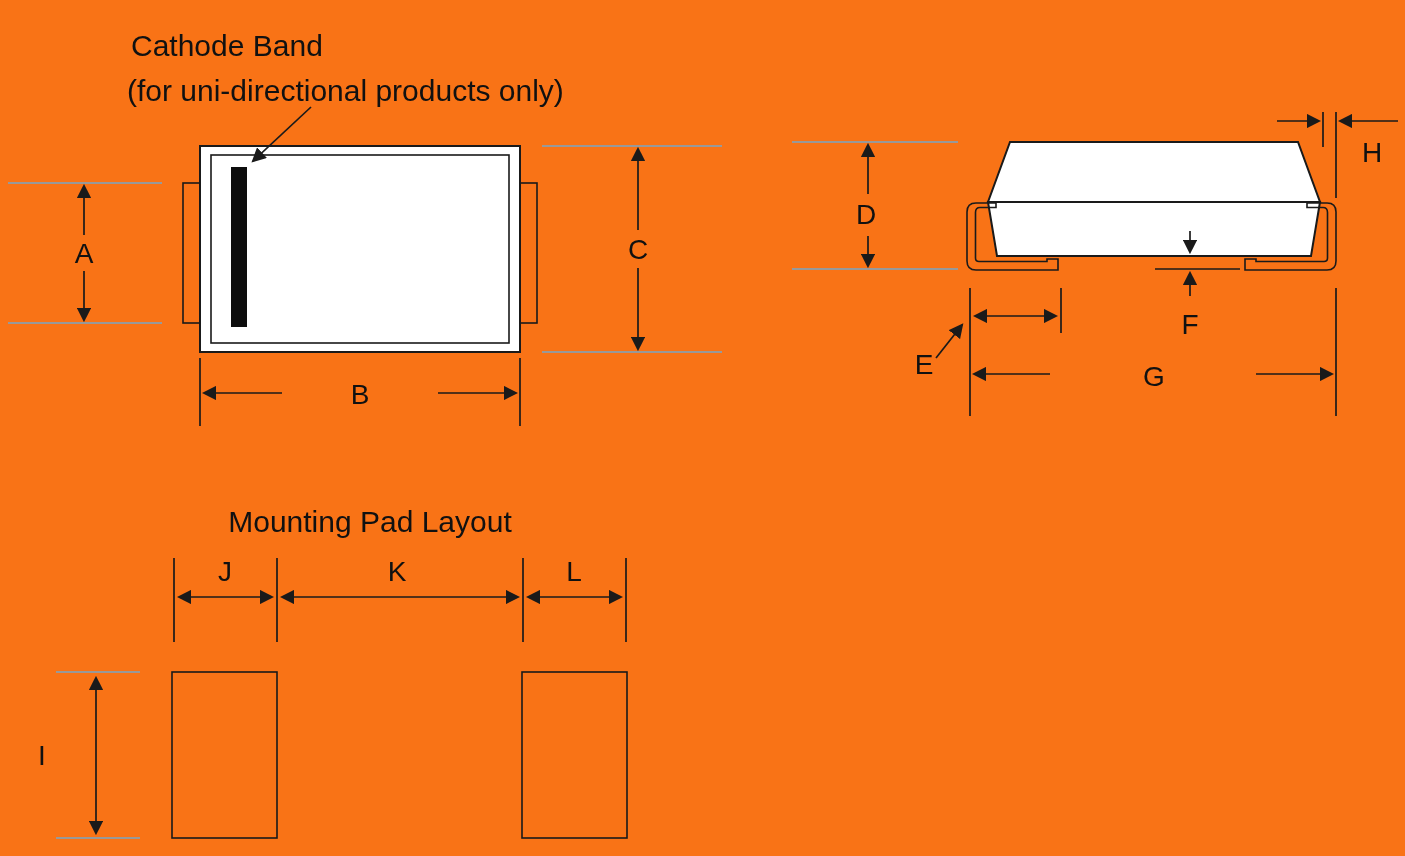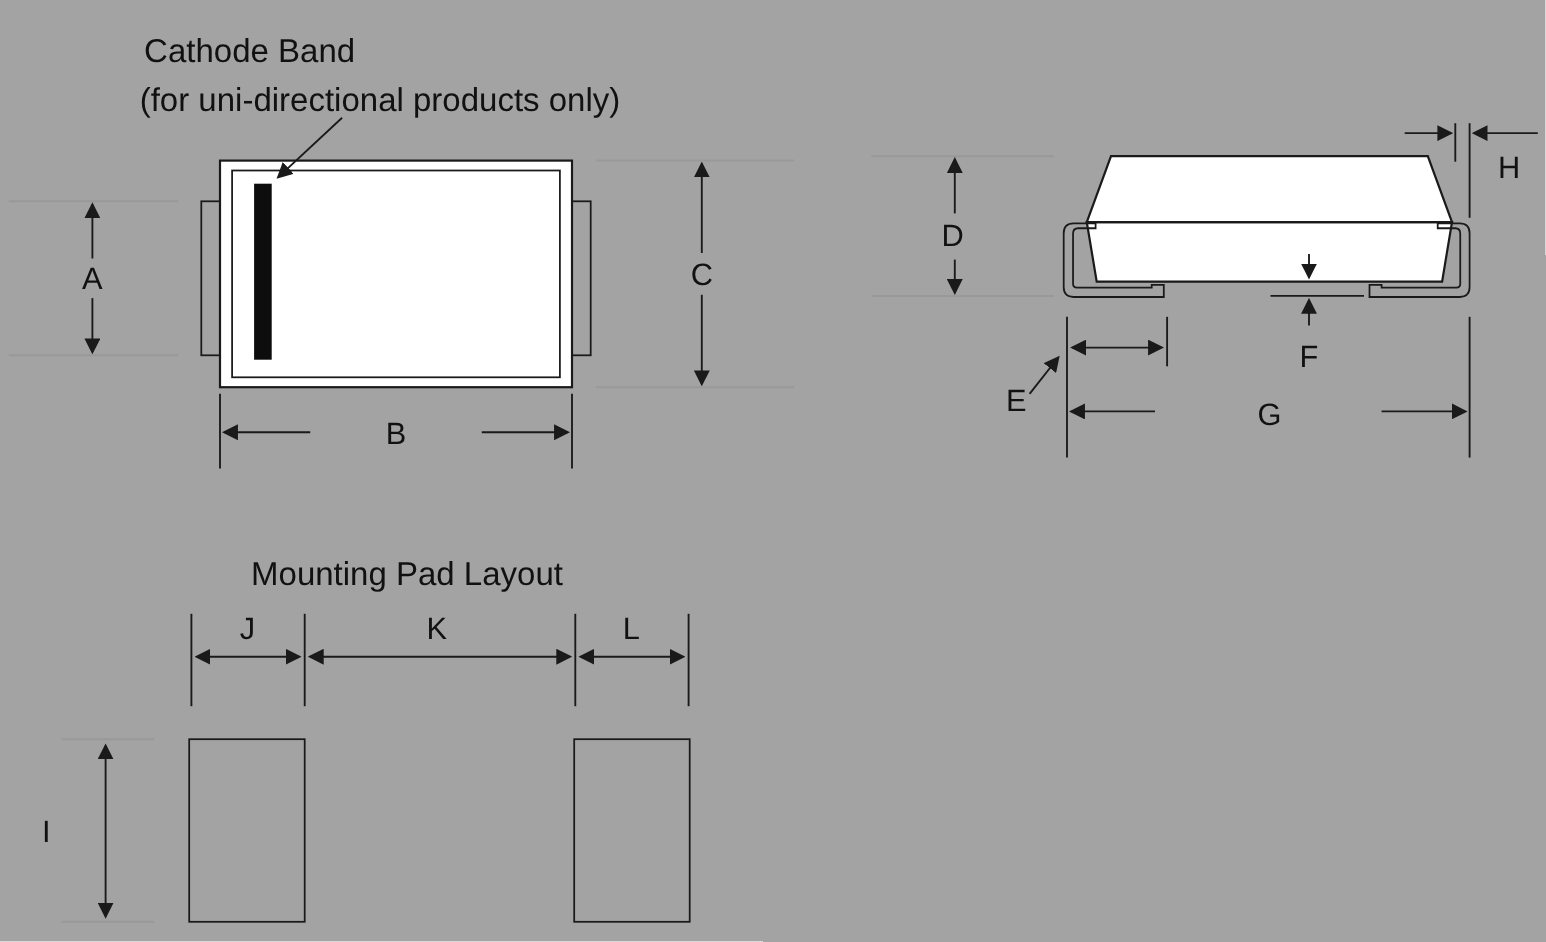--- a/index.html
+++ b/index.html
@@ -1,16 +1,16 @@
 <!DOCTYPE html>
 <html><head>
 <meta charset="utf-8">
 <style>
   html, body { margin: 0; padding: 0; background: #ffffff; }
-  .stage { position: relative; width: 1405px; height: 856px; background: #a3a3a3; overflow: hidden; }
+  .stage { position: relative; width: 1405px; height: 856px; background: #f97316; overflow: hidden; }
   svg { display: block; }
   .outline { fill: #ffffff; stroke: #1a1a1a; stroke-width: 2; }
   .thin    { fill: none;    stroke: #1a1a1a; stroke-width: 1.6; }
   .dim     { fill: none;    stroke: #1a1a1a; stroke-width: 1.7; }
   .ref     { fill: none;    stroke: #999999; stroke-width: 1.8; }
   .arrowhead { fill: #1a1a1a; }
   .lbl  { font-family: "Liberation Sans", sans-serif; font-size: 28px; fill: #111111; }
   .note { font-family: "Liberation Sans", sans-serif; font-size: 30px; fill: #111111; }
   .title{ font-family: "Liberation Sans", sans-serif; font-size: 30px; fill: #111111; }
 </style>

